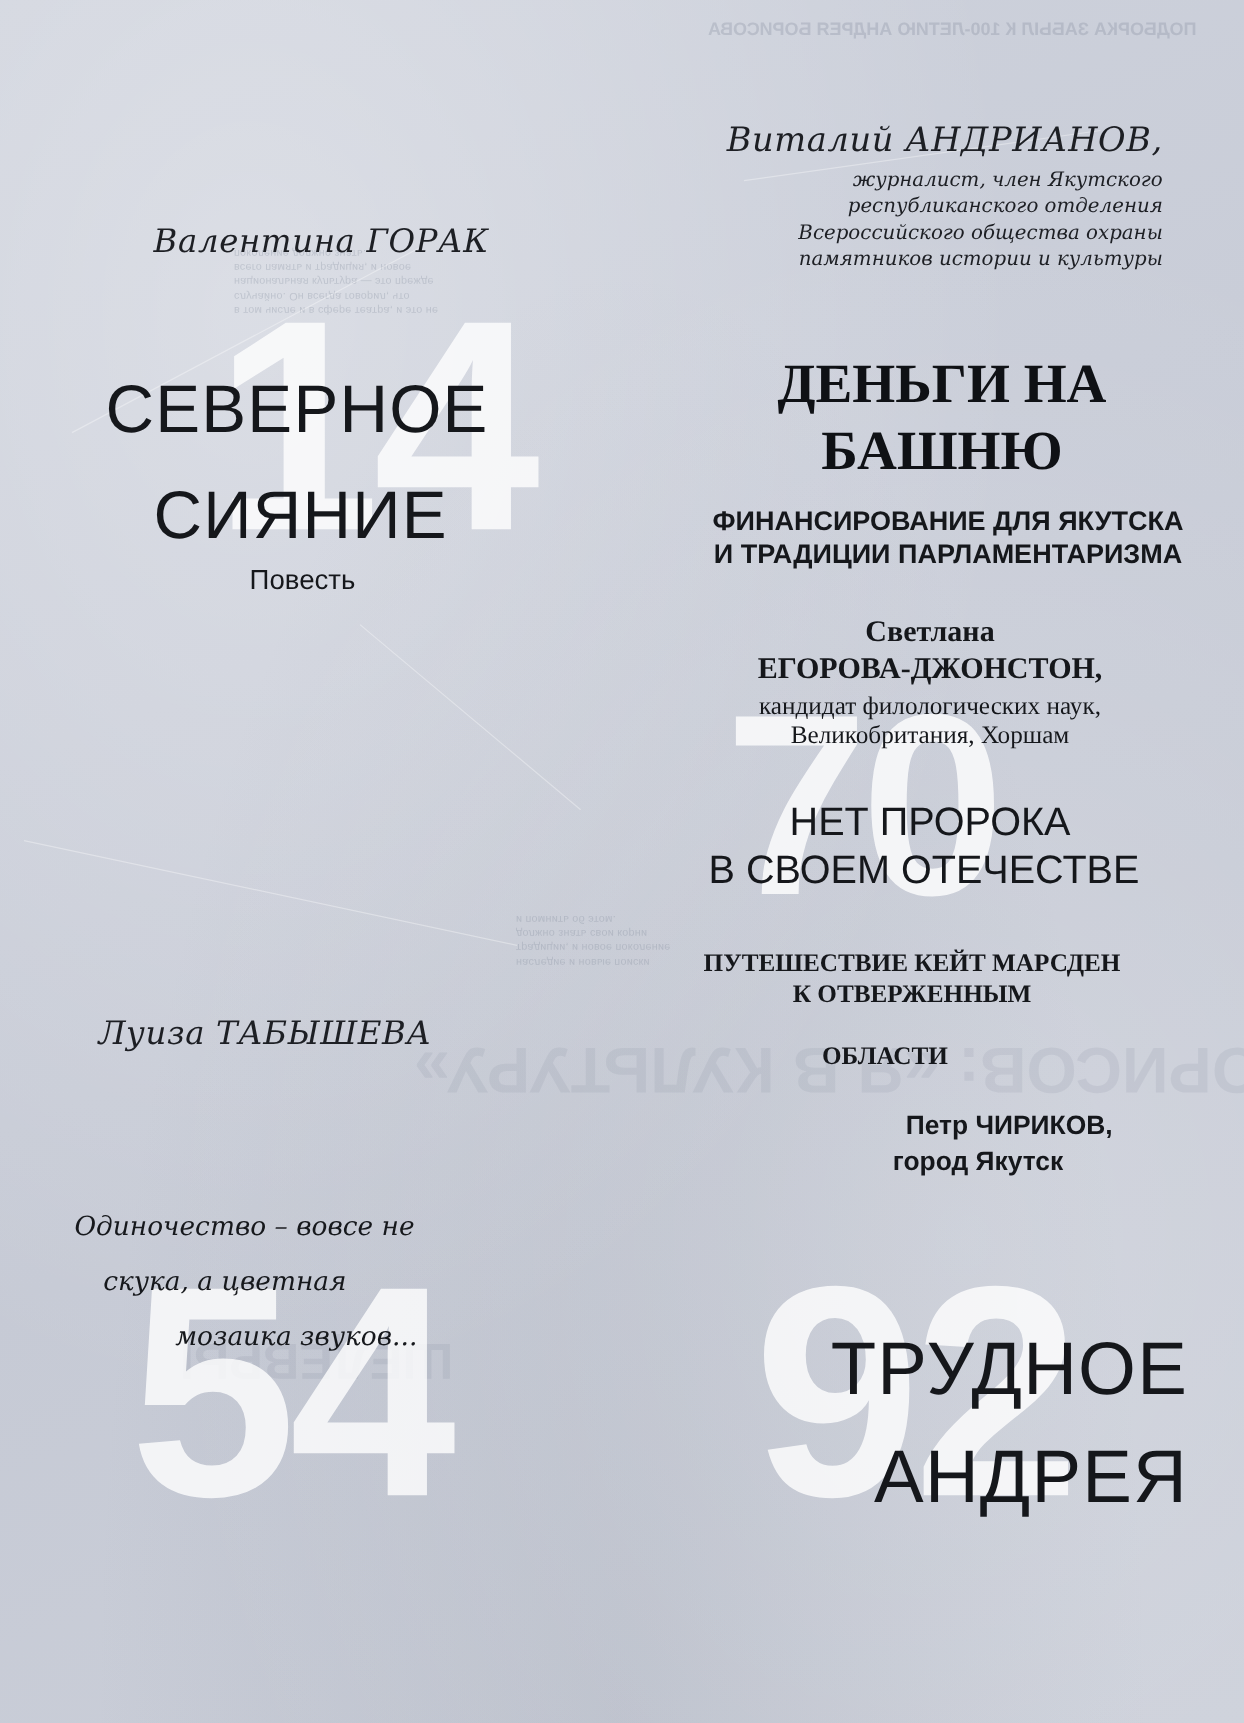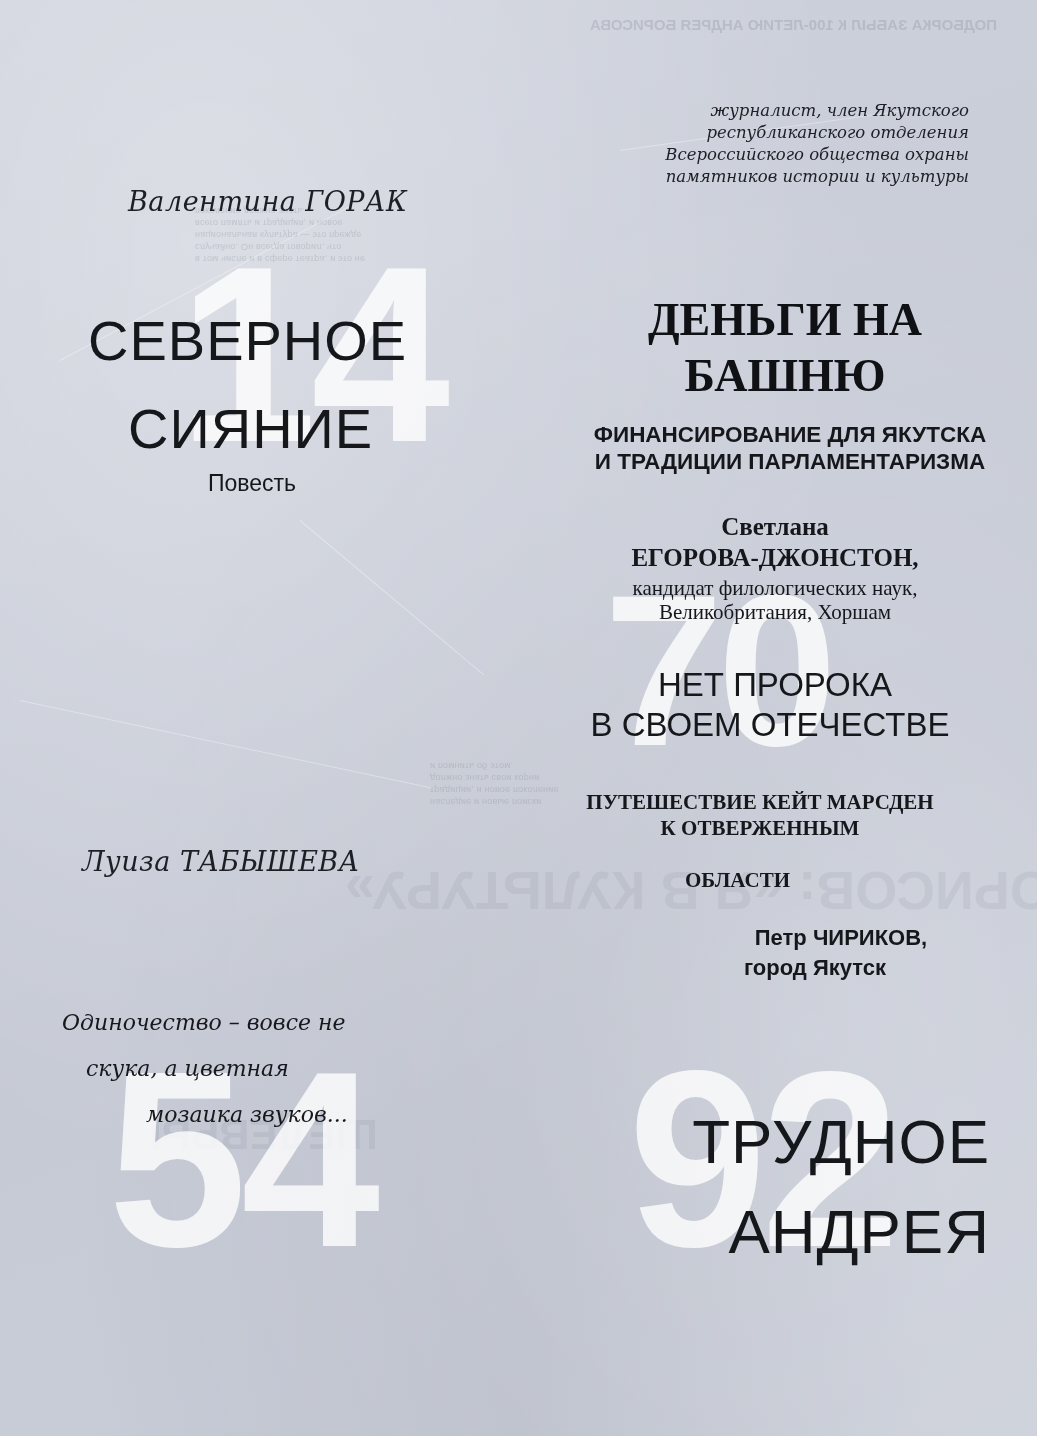--- a/index.html
+++ b/index.html
@@ -174,20 +174,21 @@
 
   <div class="pagenum big" style="left:628px; top:1060px;">92</div>
 
   <div class="author-hand" style="left:128px; top:186px; font-size:27px;">Валентина ГОРАК</div>
 
   <div class="headline" style="left:88px; top:312px; font-size:56px; letter-spacing:1px;">СЕВЕРНОЕ</div>
   <div class="headline" style="left:128px; top:400px; font-size:56px; letter-spacing:1px;">СИЯНИЕ</div>
   <div class="sub" style="left:208px; top:470px; font-size:23px;">Повесть</div>
 
   <div class="byline-hand" style="right:68px; top:100px; width:430px;">
+    <span class="b-name">Виталий АНДРИАНОВ,</span>
     <span class="b-role" style="white-space: pre-line;">журналист, член Якутского
 республиканского отделения
 Всероссийского общества охраны
 памятников истории и культуры</span>
   </div>
 
   <div class="headline-serif" style="left:590px; top:296px; width:390px; font-size:46px;">ДЕНЬГИ НА</div>
   <div class="headline-serif" style="left:590px; top:352px; width:390px; font-size:46px;">БАШНЮ</div>
 
   <div class="sub" style="left:590px; top:422px; width:400px; font-size:22.5px; text-align:center; font-weight:600;">ФИНАНСИРОВАНИЕ ДЛЯ ЯКУТСКА</div>

